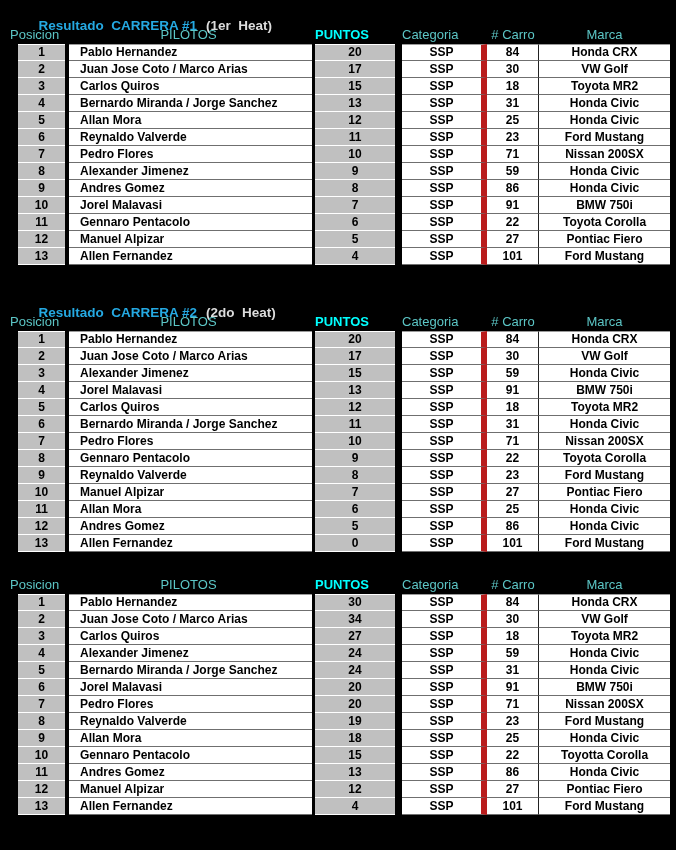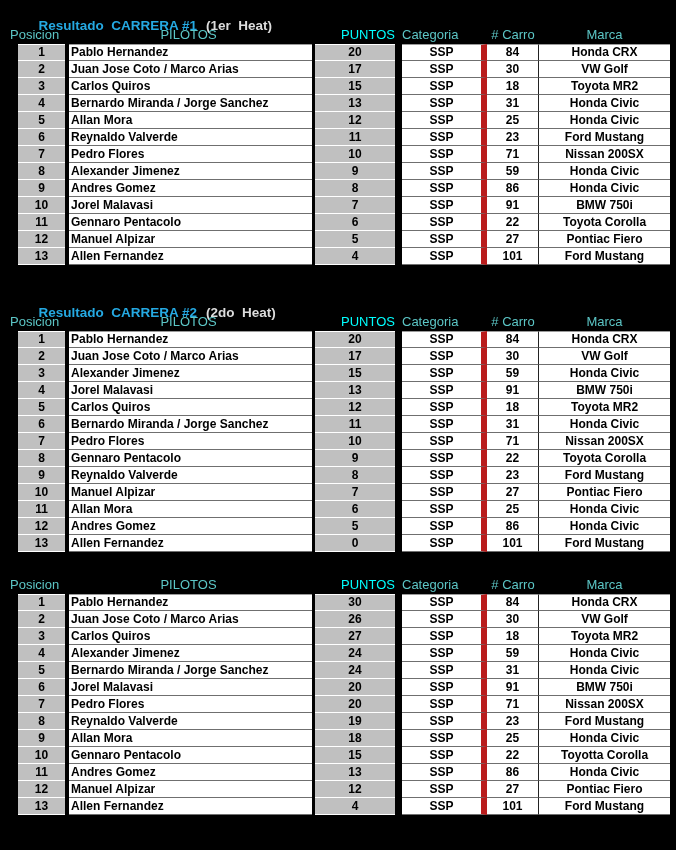--- a/index.html
+++ b/index.html
@@ -34,40 +34,40 @@
   .header-row {
     display: flex;
     height: 15px; line-height: 15px;
     font-size: 13px;
     color: var(--header-teal);
     margin-bottom: 2px;
     white-space: pre;
   }
   .h-pos      { margin-left: 10px; width: 55px; }
   .h-pilotos  { width: 247px; text-align: center; }
-  .h-puntos   { margin-left: 3px; width: 80px; text-align: right;
-                color: var(--puntos-cyan); font-weight: normal; }
+  .h-puntos   { margin-left: 3px; width: 80px; text-align: left;
+                color: var(--puntos-cyan); font-weight: bold; }
   .h-categoria{ margin-left: 7px; width: 85px; text-align: left; }
   .h-carro    { width: 52px; text-align: center; }
   .h-marca    { width: 131px; text-align: center; }
 
   .row {
     display: flex;
     height: 17px;
     font-size: 12px; font-weight: bold; color: #000;
   }
   .cell { box-sizing: border-box; line-height: 16px; overflow: hidden; white-space: nowrap; }
   .gray  { background: var(--cell-gray);  border-bottom: 1px solid #ffffff; }
   .white { background: var(--cell-white); border-bottom: 1px solid var(--grid-dark); }
   .row:first-child .gray  { border-top: 1px solid #ffffff; }
   .row:first-child .white { border-top: 1px solid #9a9a9a; }
   .row:first-child .cell  { line-height: 15px; }
 
   .c-pos    { margin-left: 18px; width: 47px; text-align: center; }
-  .c-pilot  { margin-left: 4px;  width: 243px; padding-left: 2px; }
+  .c-pilot  { margin-left: 4px;  width: 243px; padding-left: 11px; }
   .c-puntos { margin-left: 3px;  width: 80px; text-align: center; }
   .c-cat    { margin-left: 7px;  width: 85px; text-align: center; border-right: 6px solid #b91c1c; }
   .c-carro  { width: 52px; text-align: center; border-right: 1px solid #222; }
   .c-marca  { width: 131px; text-align: center; }
 </style>
 </head>
 <body>
 
 <main id="sections">
   <section class="race-section">
@@ -349,21 +349,21 @@
     <span class="cell white c-pilot">Pablo Hernandez</span>
     <span class="cell gray c-puntos">30</span>
     <span class="cell white c-cat">SSP</span>
     <span class="cell white c-carro">84</span>
     <span class="cell white c-marca">Honda CRX</span>
   </div>
 
   <div class="row">
     <span class="cell gray c-pos">2</span>
     <span class="cell white c-pilot">Juan Jose Coto / Marco Arias</span>
-    <span class="cell gray c-puntos">26</span>
+    <span class="cell gray c-puntos">34</span>
     <span class="cell white c-cat">SSP</span>
     <span class="cell white c-carro">30</span>
     <span class="cell white c-marca">VW Golf</span>
   </div>
 
   <div class="row">
     <span class="cell gray c-pos">3</span>
     <span class="cell white c-pilot">Carlos Quiros</span>
     <span class="cell gray c-puntos">27</span>
     <span class="cell white c-cat">SSP</span>

